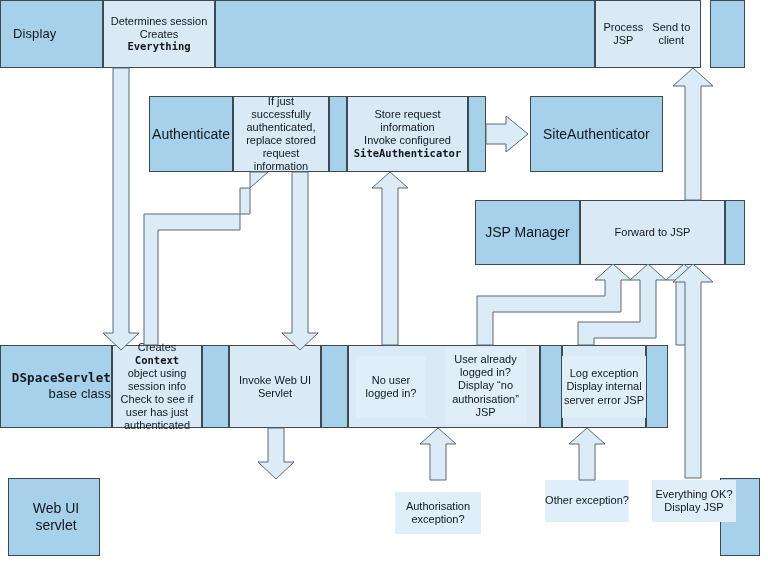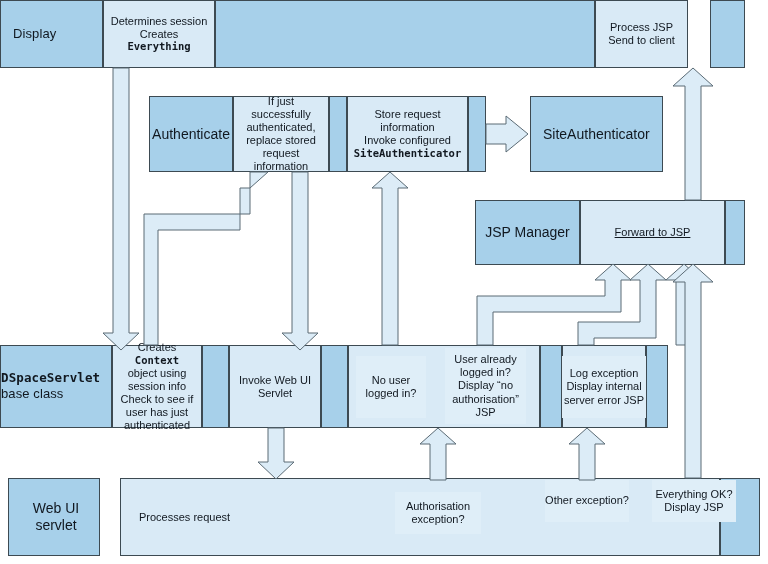--- a/index.html
+++ b/index.html
@@ -84,21 +84,21 @@
 
   <div class="box fill-light cell-txt" style="left:103px;top:0px;width:112px;height:68px;flex-direction:column;">
     <span>Determines session</span>
     <span>
       <span>Creates </span><span class="mono">Everything</span>
     </span>
   </div>
 
   <div class="box fill-dark" style="left:215px;top:0px;width:380px;height:68px;"></div>
 
-  <div class="box fill-light cell-txt" style="left:595px;top:0px;width:93px;height:68px;flex-direction:column;">
+  <div class="box fill-light cell-txt" style="left:595px;top:0px;width:106px;height:68px;">
     <span>Process JSP</span>
     <span>Send to client</span>
   </div>
 
   <div class="box fill-dark" style="left:710px;top:0px;width:35px;height:68px;"></div>
 
   <div class="box fill-dark big-label" style="left:149px;top:96px;width:84px;height:76px;">
     <span>Authenticate</span>
   </div>
 
@@ -120,27 +120,27 @@
   <div class="box fill-dark" style="left:468px;top:96px;width:18px;height:76px;"></div>
 
   <div class="box fill-dark big-label" style="left:530px;top:96px;width:133px;height:76px;justify-content:flex-start;padding-left:12px;">
     <span>SiteAuthenticator</span>
   </div>
 
   <div class="box fill-dark big-label" style="left:475px;top:200px;width:105px;height:65px;">
     <span>JSP Manager</span>
   </div>
 
-  <div class="box fill-light cell-txt" style="left:580px;top:200px;width:145px;height:65px;text-decoration:underline;">
+  <div class="box fill-light cell-txt" style="left:580px;top:200px;width:145px;height:65px;">
     <span>Forward to JSP</span>
   </div>
 
   <div class="box fill-dark" style="left:725px;top:200px;width:20px;height:65px;"></div>
 
-  <div class="box fill-dark lane-title" style="left:0px;top:345px;width:112px;height:83px;flex-direction:column;align-items:flex-start;padding-left:0;">
+  <div class="box fill-dark lane-title" style="left:0px;top:345px;width:112px;height:83px;flex-direction:column;align-items:flex-end;padding-left:0;">
     <span style="font-family:'DejaVu Sans Mono',monospace;font-size:12.5px;font-weight:bold;">DSpaceServlet</span>
     <span>base class</span>
   </div>
 
   <div class="box fill-light cell-txt" style="left:112px;top:345px;width:90px;height:83px;flex-direction:column;">
     <span>
       <span>Creates </span><span class="mono">Context</span>
     </span>
     <span>object using</span>
     <span>session info</span>
@@ -182,23 +182,20 @@
   <div class="subpanel" style="left:562px;top:356px;width:84px;height:62px;flex-direction:column;">
     <span>Log exception</span>
     <span>Display internal</span>
     <span>server error JSP</span>
   </div>
 
   <div class="box fill-dark big-label" style="left:8px;top:478px;width:92px;height:78px;justify-content:flex-start;padding-left:4px;">
     <span>Web UI servlet</span>
   </div>
 
-  <div class="box fill-light cell-txt" style="left:120px;top:478px;width:600px;height:78px;justify-content:flex-start;padding-left:18px;">
-    <span>Processes request</span>
-  </div>
 
   <div class="box fill-dark" style="left:720px;top:478px;width:40px;height:78px;"></div>
 
   <div class="subpanel" style="left:395px;top:492px;width:86px;height:42px;flex-direction:column;">
     <span>Authorisation</span>
     <span>exception?</span>
   </div>
 
   <div class="subpanel" style="left:545px;top:480px;width:84px;height:42px;">
     <span>Other exception?</span>

